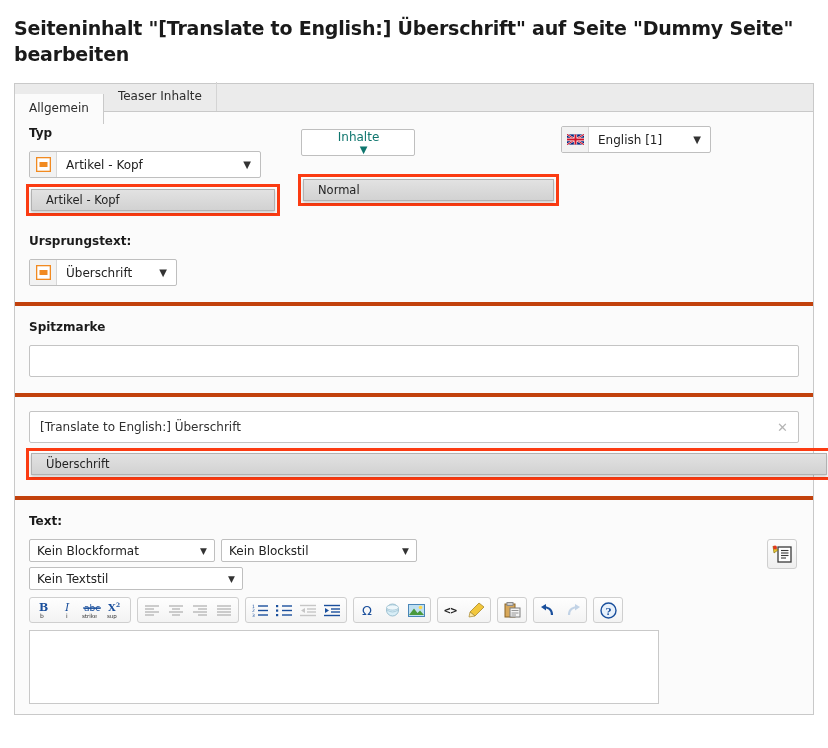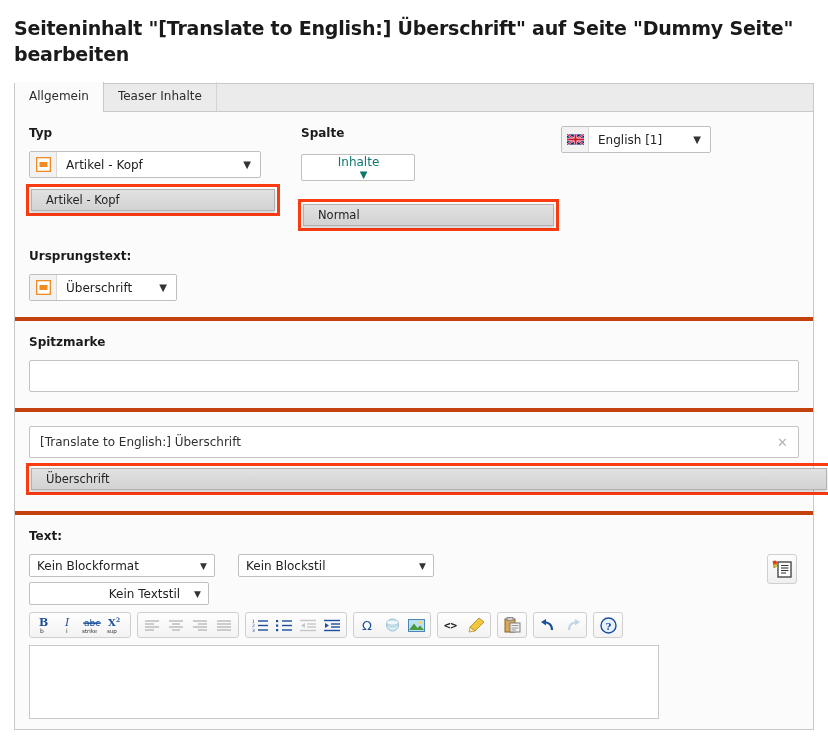--- a/index.html
+++ b/index.html
@@ -38,21 +38,21 @@
     padding: 6px 14px 6px 14px;
     height: 29px;
     line-height: 17px;
     cursor: pointer;
     border-right: 1px solid #d4d4d4;
   }
   .tab.active {
     background: #fbfbfb;
     border-right: 1px solid #c9c9c9;
     position: relative;
-    top: 1px;
+    top: 13px;
     height: 30px;
     margin-top: 9px;
   }
 
   
   .panel {
     margin: 0 14px;
     border: 1px solid #c9c9c9;
     border-top: none;
     background: #fbfbfb;
@@ -160,21 +160,21 @@
     border-radius: 2px;
   }
   .textinput.with-clear { justify-content: space-between; }
   .clear-x { color: #b4b4b4; font-size: 13px; padding-left: 8px; }
 
   
   .editor-row { display: flex; align-items: flex-start; }
   .editor-left { flex: 1 1 auto; }
   .editor-right { width: 44px; display: flex; justify-content: flex-end; padding-right: 2px;}
 
-  .styleselects { display: flex; gap: 23px; margin-bottom: 5px; }
+  .styleselects { display: flex; gap: 6px; margin-bottom: 5px; }
   .ssel {
     border: 1px solid #bfbfbf;
     background: #fff;
     height: 23px;
     display: inline-flex;
     align-items: center;
     justify-content: space-between;
     font-size: 12px;
     color: #222;
     padding: 0 7px 0 7px;
@@ -250,21 +250,20 @@
           </span>
           <span class="combo-text">Artikel - Kopf</span>
           <span class="caret">▼</span>
         </div>
         <div class="hl" style="width:254px;margin-top:6px;margin-left:-3px;">
           <div class="optionrow">Artikel - Kopf</div>
         </div>
       </div>
 
       <div class="col-spalte">
-        <div class="label">Spalte</div>
         <div class="selectbox" style="width:114px;">
           <span>Inhalte</span>
           <span style="font-size:10px;padding-left:10px;">▼</span>
         </div>
         <div class="hl" style="width:261px;margin-top:18px;margin-left:-3px;">
           <div class="optionrow">Normal</div>
         </div>
       </div>
 
       <div class="col-lang">
@@ -325,21 +324,21 @@
             <span>Kein Blockformat</span>
             <span class="cc">▼</span>
           </div>
           <div class="ssel" style="width:196px;">
             <span>Kein Blockstil</span>
             <span class="cc">▼</span>
           </div>
         </div>
 
         <div class="styleselects">
-          <div class="ssel" style="width:180px;justify-content:flex-end;">
+          <div class="ssel" style="width:214px;">
             <span>Kein Textstil</span>
             <span class="cc">▼</span>
           </div>
         </div>
 
         <div class="tb">
 
           <div class="tbgroup">
             <div class="tbtn">
               <svg width="17" height="18" viewBox="0 0 17 18">

